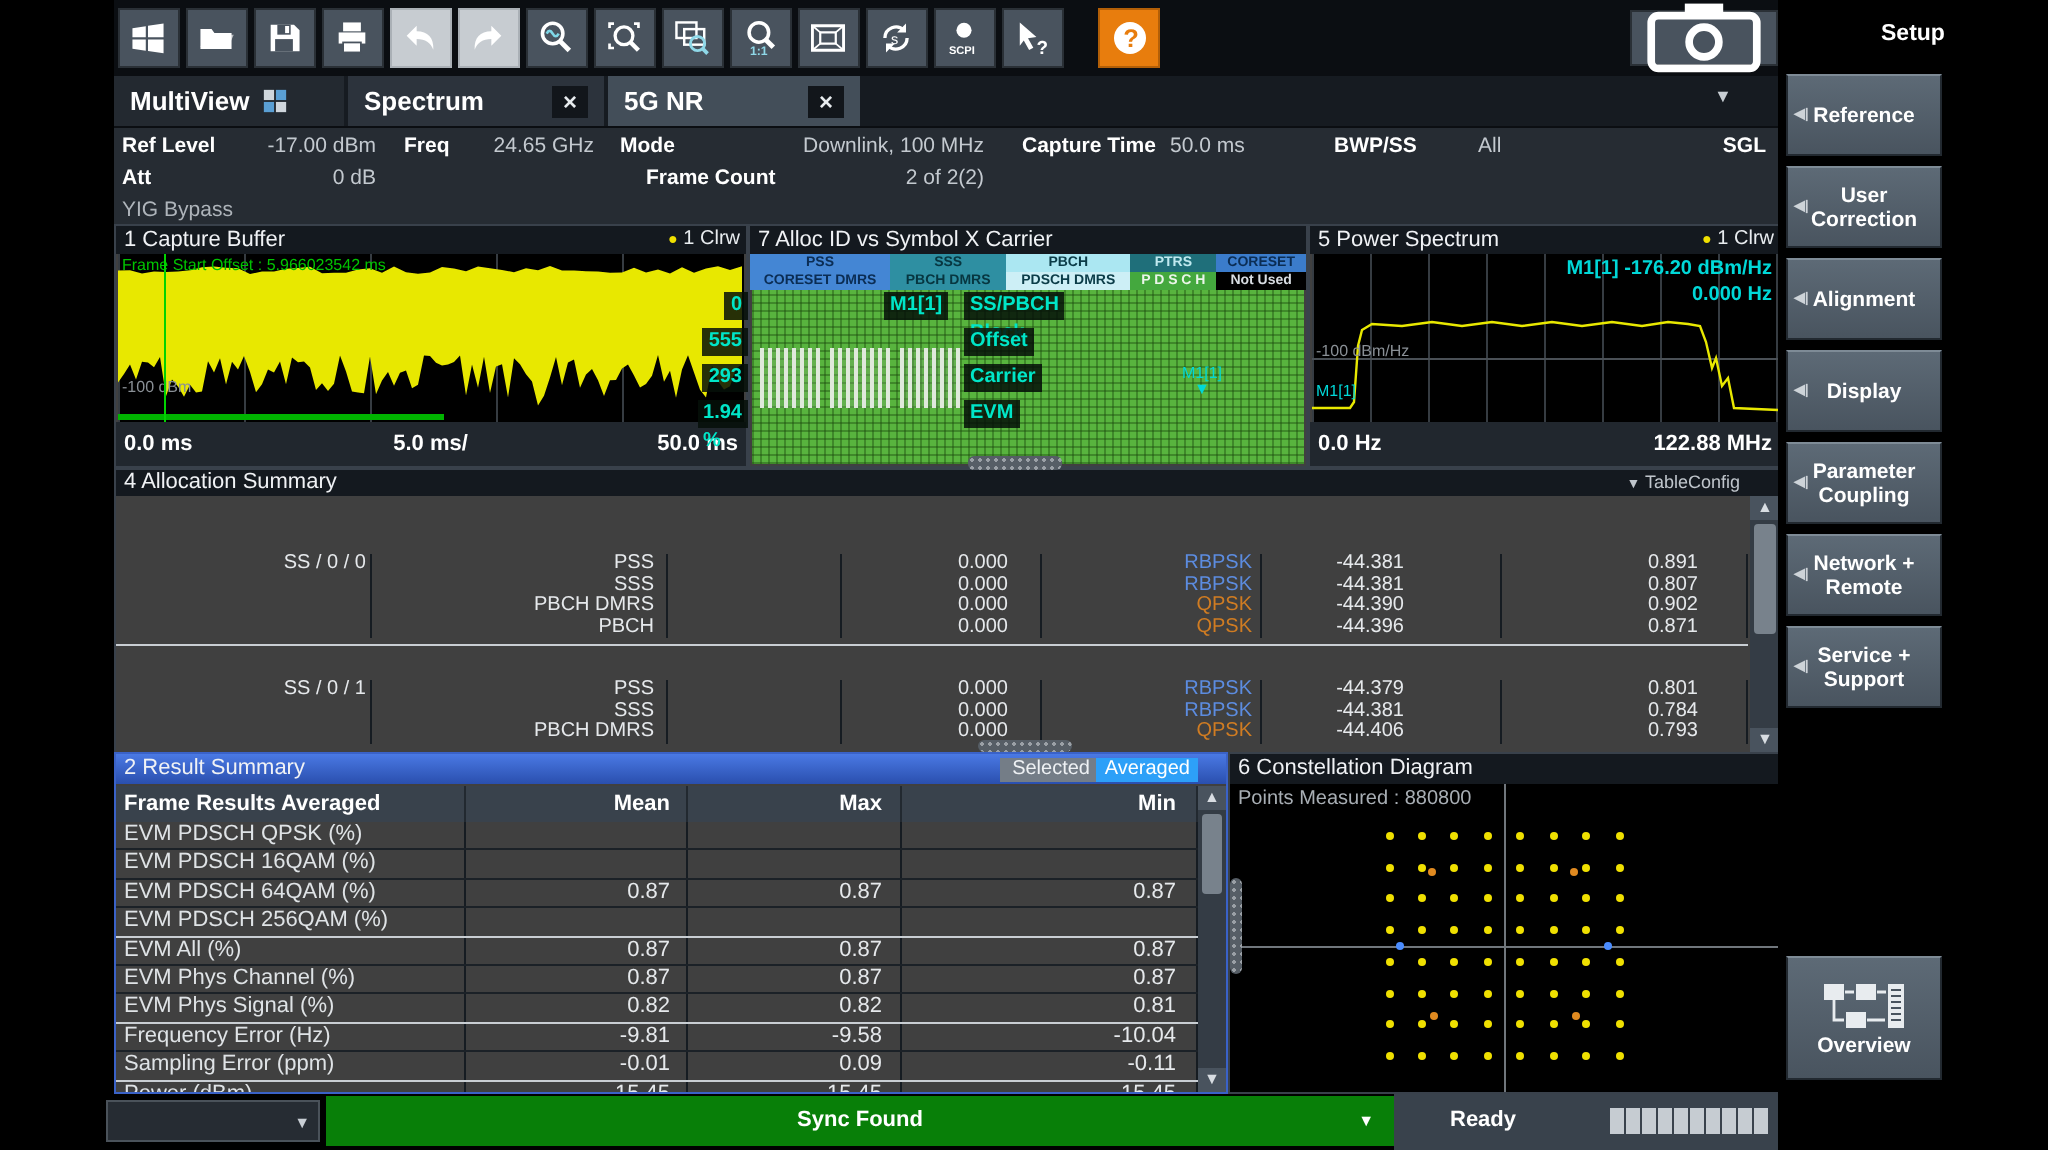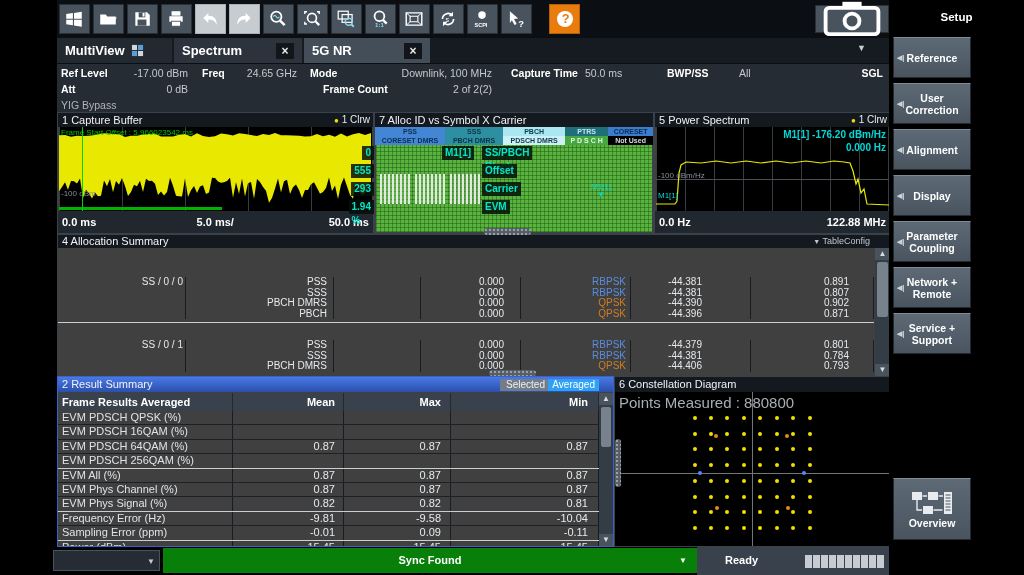--- a/index.html
+++ b/index.html
@@ -342,21 +342,21 @@
     <div class="sbar" style="right:0;top:16px;bottom:0;width:14px;">
       <div class="sbtn" style="top:0;">▲</div>
       <div class="sbtn" style="bottom:0;">▼</div>
       <div class="sthumb" style="top:14px;height:40px;"></div>
     </div>
   </div>
 
   <div class="panel" style="left:614px;top:376px;width:275px;height:169px;">
     <div class="ptitle" style="height:15px;line-height:15px;">6 Constellation Diagram</div>
     <div class="abs" id="con-plot" style="left:0;right:0;top:15px;bottom:0;background:#000;">
-      <div class="abs" style="left:4px;top:2px;font-size:15px;color:#a8aeb4;">Points Measured : 880800</div>
+      <div class="abs" style="left:4px;top:2px;font-size:10px;color:#a8aeb4;">Points Measured : 880800</div>
       <div class="abs" style="left:0;right:0;top:81px;height:1px;background:#70767c;"></div>
       <div class="abs" style="left:137px;top:0;bottom:0;width:1px;background:#70767c;"></div>
       <div class="handle" style="left:0;top:47px;width:6px;height:48px;"></div>
     <div class="dot" style="left: 77.5px; top: 134px; background: rgb(240, 224, 0);"></div>
         <div class="dot" style="left: 77.5px; top: 118.286px; background: rgb(240, 224, 0);"></div>
         <div class="dot" style="left: 77.5px; top: 102.571px; background: rgb(240, 224, 0);"></div>
         <div class="dot" style="left: 77.5px; top: 86.8571px; background: rgb(240, 224, 0);"></div>
         <div class="dot" style="left: 77.5px; top: 71.1429px; background: rgb(240, 224, 0);"></div>
         <div class="dot" style="left: 77.5px; top: 55.4286px; background: rgb(240, 224, 0);"></div>
         <div class="dot" style="left: 77.5px; top: 39.7143px; background: rgb(240, 224, 0);"></div>

